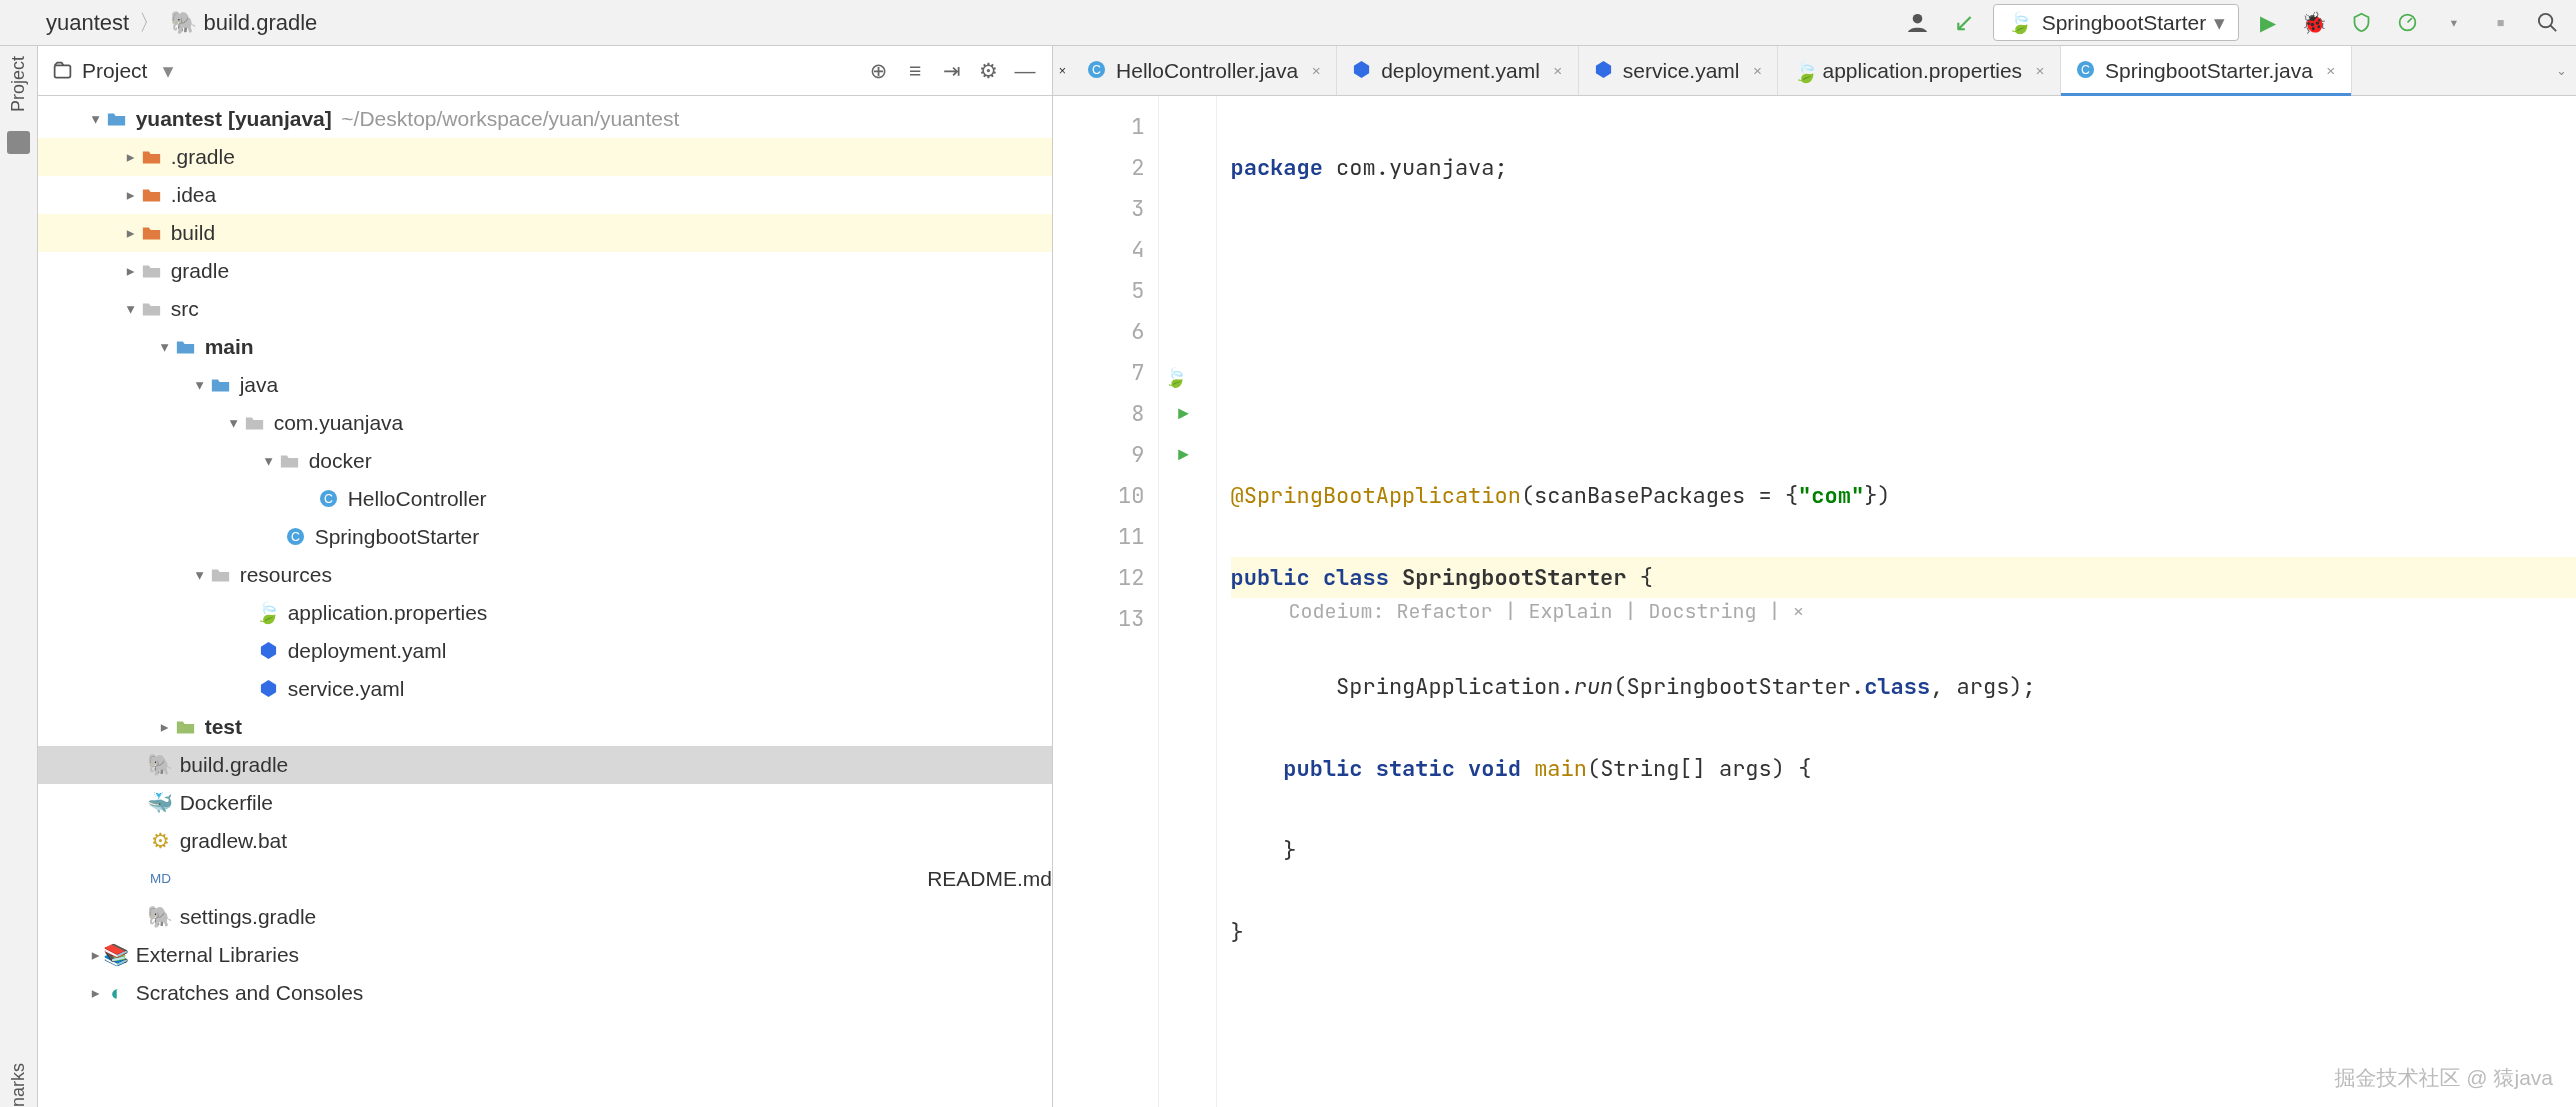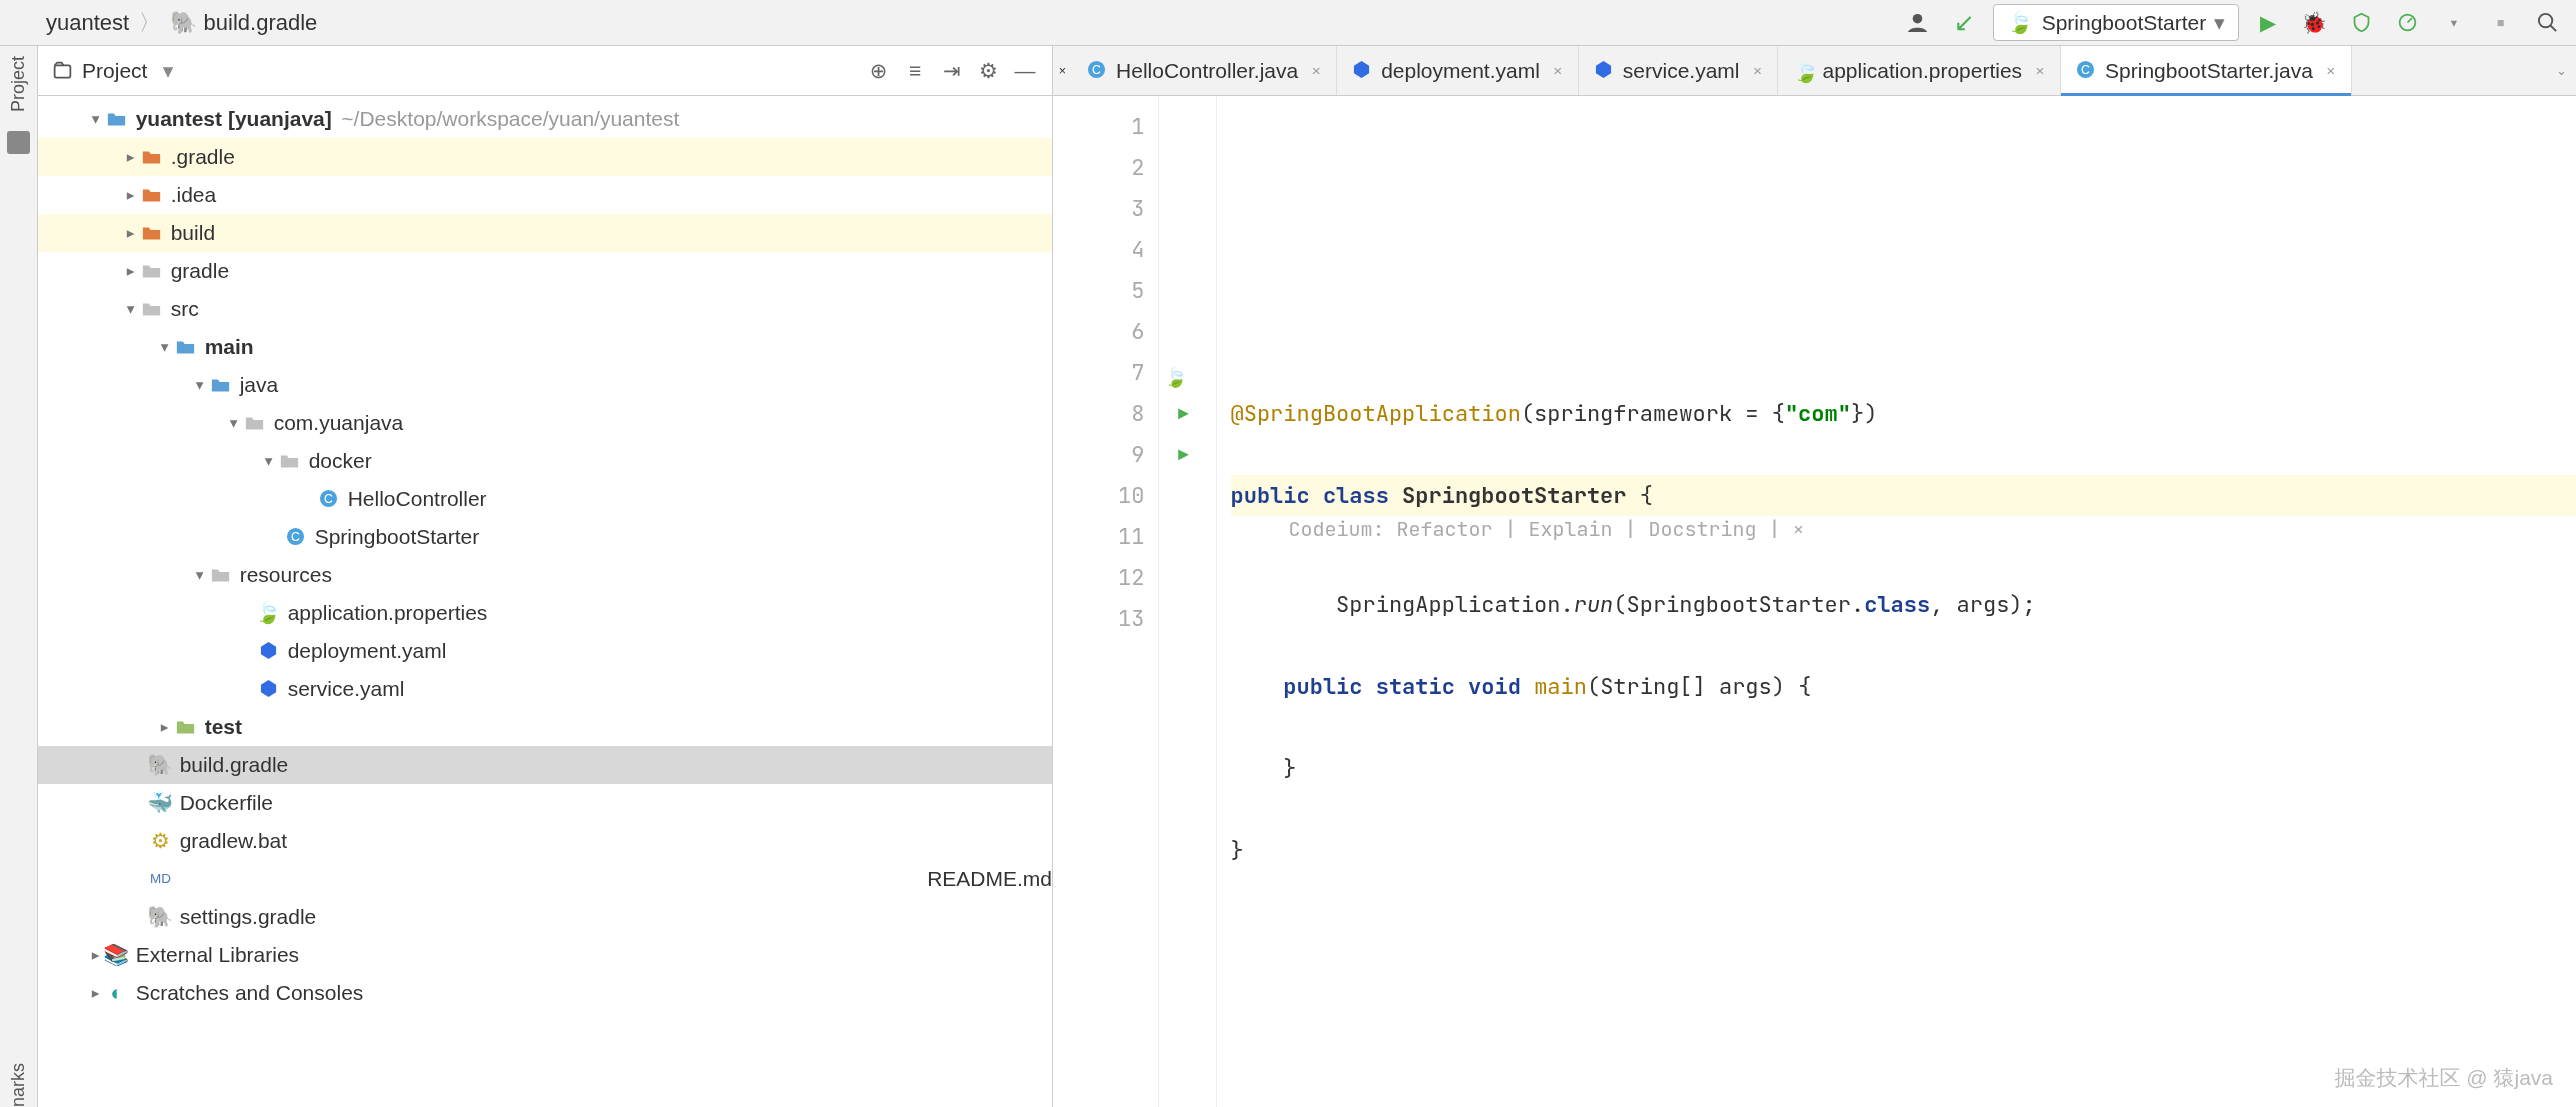--- a/index.html
+++ b/index.html
@@ -393,24 +393,25 @@
         <div class="ln"><span>7</span><span class="leaf-icon">🍃</span></div>
         <div class="ln"><span>8</span><span class="run-tri">▶</span></div>
         <div class="ln"><span>9</span><span class="run-tri">▶</span></div>
         <div class="ln">10</div>
         <div class="ln">11</div>
         <div class="ln">12</div>
         <div class="ln">13</div>
       </div>
       <div class="foldcol"></div>
       <div class="codelines">
+<div><span class="kw">package</span><span> com.yuanjava;</span></div>
 <div>&nbsp;</div>
 <div>&nbsp;</div>
 <div>&nbsp;</div>
-<div><span class="ann">@SpringBootApplication</span><span>(springframework = {</span><span class="str">"com"</span><span>})</span></div>
+<div><span class="ann">@SpringBootApplication</span><span>(scanBasePackages = {</span><span class="str">"com"</span><span>})</span></div>
 <div class="line-hl"><span class="kw">public class </span><span class="cls">SpringbootStarter</span><span> {</span></div>
 <div class="hint" style="padding-left:58px;height:27px;line-height:27px;">Codeium: Refactor | Explain | Docstring | ×</div>
 <div><span>        SpringApplication.</span><span class="meth">run</span><span>(SpringbootStarter.</span><span class="kw">class</span><span>, args);</span></div>
 <div><span>    </span><span class="kw">public static void </span><span class="ann">main</span><span>(String[] args) {</span></div>
 <div>    }</div>
 <div>}</div>
 
       </div>
     </div>
   </div>

